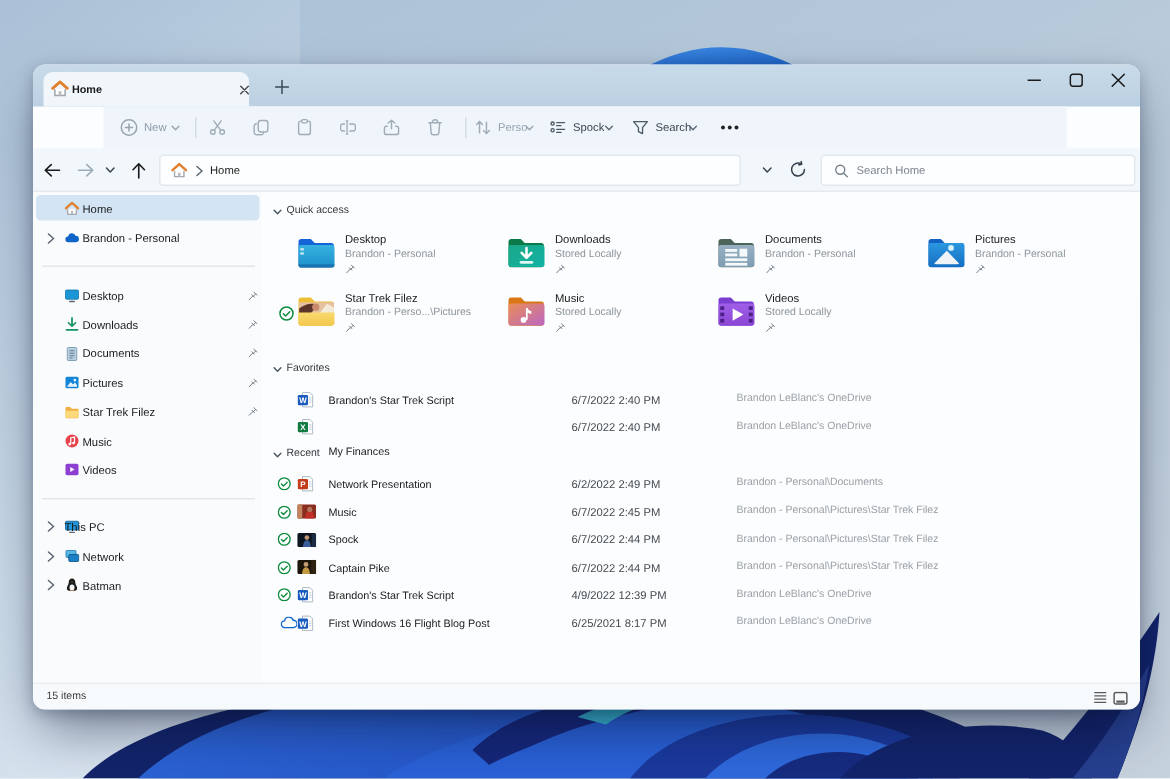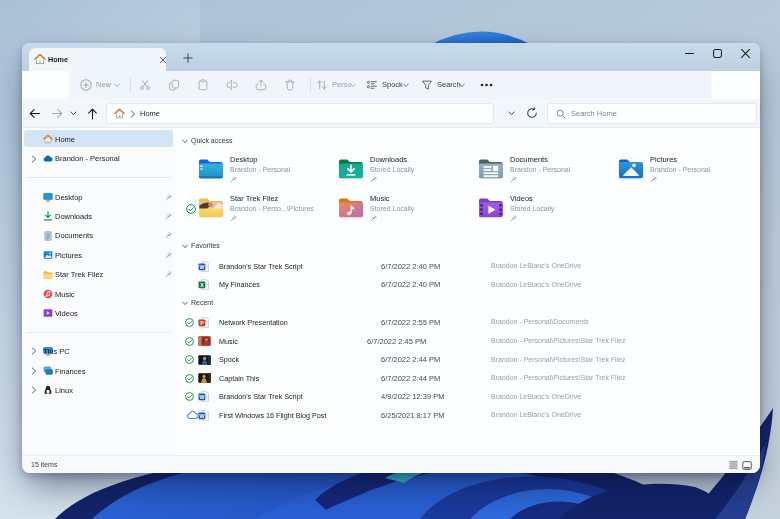--- a/index.html
+++ b/index.html
@@ -266,31 +266,31 @@
           <path d="M4.2,10.7 h3.6" stroke="#5b6570" stroke-width="1.1" stroke-linecap="round"></path>
         </svg>
 <span class="t" style="left:21px;top:218.5px;font-size:7.5px;color:#1b1b1b">This PC</span>
 <svg class="abs" style="left:9px;top:239px" width="6" height="8" viewBox="0 0 6 8">
           <path d="M1.3,1 L4.7,4 L1.3,7" fill="none" stroke="#5b6570" stroke-width="1" stroke-linecap="round" stroke-linejoin="round"></path>
         </svg>
 <svg class="abs" style="left:21px;top:238px" width="10" height="10" viewBox="0 0 12 12">
           <rect x="1.2" y="1.2" width="8" height="5.6" rx="0.8" fill="#55b7e6" stroke="#2a7db4" stroke-width="0.7"></rect>
           <rect x="3.4" y="4.4" width="8" height="5.6" rx="0.8" fill="#1a7fc4" stroke="#11598a" stroke-width="0.7"></rect>
         </svg>
-<span class="t" style="left:33px;top:238.5px;font-size:7.5px;color:#1b1b1b">Finances</span>
+<span class="t" style="left:33px;top:238.5px;font-size:7.5px;color:#1b1b1b">Network</span>
 <svg class="abs" style="left:9px;top:258px" width="6" height="8" viewBox="0 0 6 8">
           <path d="M1.3,1 L4.7,4 L1.3,7" fill="none" stroke="#5b6570" stroke-width="1" stroke-linecap="round" stroke-linejoin="round"></path>
         </svg>
 <svg class="abs" style="left:21px;top:257px" width="10" height="10" viewBox="0 0 12 12">
           <path d="M6,0.8 c-1.8,0 -2.6,1.4 -2.6,3 c0,1.2 -0.6,2.2 -1.2,3.4 c-0.5,1 -0.4,2.6 0.6,3.2 c0.8,0.5 1.8,0.2 3.2,0.2 c1.4,0 2.4,0.3 3.2,-0.2 c1,-0.6 1.1,-2.2 0.6,-3.2 c-0.6,-1.2 -1.2,-2.2 -1.2,-3.4 c0,-1.6 -0.8,-3 -2.6,-3 z" fill="#1b1b1b"></path>
           <ellipse cx="6" cy="8" rx="2" ry="2.4" fill="#f3f3f3"></ellipse>
           <path d="M4.2,10.4 h1.6 l-0.8,0.8 z M6.2,10.4 h1.6 l-0.8,0.8 z" fill="#e8a33d"></path>
           <path d="M5.4,3.4 l0.6,0.7 l0.6,-0.7 z" fill="#e8a33d"></path>
         </svg>
-<span class="t" style="left:33px;top:257.5px;font-size:7.5px;color:#1b1b1b">Linux</span>
+<span class="t" style="left:33px;top:257.5px;font-size:7.5px;color:#1b1b1b">Batman</span>
 </div>
 <div id="content">
 <svg class="abs" style="left:7px;top:11.0px" width="6" height="5" viewBox="0 0 8 6">
           <path d="M1,1.2 L4,4.4 L7,1.2" fill="none" stroke="#4a545e" stroke-width="1.2" stroke-linecap="round" stroke-linejoin="round"></path>
         </svg>
         <span class="t" style="left:16px;top:8.5px;font-size:7px;color:#33393f">Quick access</span>
 <svg class="abs" style="left:23px;top:29px" width="26" height="22" viewBox="0 0 26 22">
           <defs>
             <linearGradient id="deskf" x1="0" y1="0" x2="0" y2="1">
               <stop offset="0" stop-color="#36b2e0"></stop>
@@ -608,52 +608,52 @@
         </svg>
         <span class="t" style="left:44px;top:133.5px;font-size:7.2px;color:#1c1c1c">Brandon's Star Trek Script</span>
         <span class="t" style="left:206px;top:133.5px;font-size:7.5px;color:#454c52">6/7/2022 2:40 PM</span>
         <span class="t" style="left:316px;top:134px;font-size:7px;color:#9aa1a7">Brandon LeBlanc's OneDrive</span>
 <svg class="abs" style="left:23px;top:151.0px" width="11" height="11" viewBox="0 0 12 12">
           <path d="M4,0.8 h5.4 l2,2 v8.4 H4 z" fill="#fff" stroke="#a8b6c2" stroke-width="0.7"></path>
           <path d="M8.6,4.6 h2 M8.6,6.2 h2 M8.6,7.8 h2" stroke="#c3ccd4" stroke-width="0.7"></path>
           <rect x="0.6" y="2.6" width="7.4" height="7.4" rx="0.9" fill="#107c41"></rect>
           <text x="4.3" y="8.6" font-size="5.8" fill="#fff" font-family="Liberation Sans, sans-serif" font-weight="bold" text-anchor="middle">X</text>
         </svg>
-        <span class="t" style="left:44px;top:152.0px;font-size:7.2px;color:#1c1c1c">My Finances</span>
+        <span class="t" style="left:44px;top:168px;font-size:7.2px;color:#1c1c1c">My Finances</span>
         <span class="t" style="left:206px;top:152.0px;font-size:7.5px;color:#454c52">6/7/2022 2:40 PM</span>
         <span class="t" style="left:316px;top:152.5px;font-size:7px;color:#9aa1a7">Brandon LeBlanc's OneDrive</span>
 <svg class="abs" style="left:7px;top:173.0px" width="6" height="5" viewBox="0 0 8 6">
           <path d="M1,1.2 L4,4.4 L7,1.2" fill="none" stroke="#4a545e" stroke-width="1.2" stroke-linecap="round" stroke-linejoin="round"></path>
         </svg>
         <span class="t" style="left:16px;top:170.5px;font-size:7px;color:#33393f">Recent</span>
 <svg class="abs" style="left:10.3px;top:189.5px" width="9" height="9" viewBox="0 0 11 11">
           <circle cx="5.5" cy="5.5" r="4.8" fill="#fff" stroke="#0f8b40" stroke-width="1.1"></circle>
           <path d="M3.2,5.7 L4.8,7.3 L7.9,4.2" fill="none" stroke="#0f8b40" stroke-width="1.1" stroke-linecap="round" stroke-linejoin="round"></path>
         </svg>
         <svg class="abs" style="left:23px;top:188.5px" width="11" height="11" viewBox="0 0 12 12">
           <path d="M4,0.8 h5.4 l2,2 v8.4 H4 z" fill="#fff" stroke="#a8b6c2" stroke-width="0.7"></path>
           <path d="M8.6,4.6 h2 M8.6,6.2 h2 M8.6,7.8 h2" stroke="#c3ccd4" stroke-width="0.7"></path>
           <rect x="0.6" y="2.6" width="7.4" height="7.4" rx="0.9" fill="#c43e1c"></rect>
           <text x="4.3" y="8.6" font-size="5.8" fill="#fff" font-family="Liberation Sans, sans-serif" font-weight="bold" text-anchor="middle">P</text>
         </svg>
         <span class="t" style="left:44px;top:189.5px;font-size:7.2px;color:#1c1c1c">Network Presentation</span>
-        <span class="t" style="left:206px;top:189.5px;font-size:7.5px;color:#454c52">6/7/2022 2:55 PM</span>
+        <span class="t" style="left:206px;top:189.5px;font-size:7.5px;color:#454c52">6/2/2022 2:49 PM</span>
         <span class="t" style="left:316px;top:190px;font-size:7px;color:#9aa1a7">Brandon - Personal\Documents</span>
 <svg class="abs" style="left:10.3px;top:208.5px" width="9" height="9" viewBox="0 0 11 11">
           <circle cx="5.5" cy="5.5" r="4.8" fill="#fff" stroke="#0f8b40" stroke-width="1.1"></circle>
           <path d="M3.2,5.7 L4.8,7.3 L7.9,4.2" fill="none" stroke="#0f8b40" stroke-width="1.1" stroke-linecap="round" stroke-linejoin="round"></path>
         </svg>
         <svg class="abs" style="left:23px;top:208px" width="13" height="10" viewBox="0 0 13 10">
           <rect x="0.3" y="0.3" width="12.4" height="9.4" rx="1" fill="#8a2c20"></rect>
           <rect x="0.3" y="0.3" width="3.2" height="9.4" fill="#c2845c"></rect>
           <path d="M5.5,9.7 c0,-3.4 1.4,-5 3,-5 c1.6,0 3,1.6 3,5 z" fill="#c03028"></path>
           <circle cx="8.5" cy="3.6" r="1.7" fill="#b5755a"></circle>
         </svg>
         <span class="t" style="left:44px;top:208.5px;font-size:7.2px;color:#1c1c1c">Music</span>
-        <span class="t" style="left:192px;top:208.5px;font-size:7.5px;color:#454c52">6/7/2022 2:45 PM</span>
+        <span class="t" style="left:206px;top:208.5px;font-size:7.5px;color:#454c52">6/7/2022 2:45 PM</span>
         <span class="t" style="left:316px;top:209px;font-size:7px;color:#9aa1a7">Brandon - Personal\Pictures\Star Trek Filez</span>
 <svg class="abs" style="left:10.3px;top:227.0px" width="9" height="9" viewBox="0 0 11 11">
           <circle cx="5.5" cy="5.5" r="4.8" fill="#fff" stroke="#0f8b40" stroke-width="1.1"></circle>
           <path d="M3.2,5.7 L4.8,7.3 L7.9,4.2" fill="none" stroke="#0f8b40" stroke-width="1.1" stroke-linecap="round" stroke-linejoin="round"></path>
         </svg>
         <svg class="abs" style="left:23px;top:226.5px" width="13" height="10" viewBox="0 0 13 10">
           <rect x="0.3" y="0.3" width="12.4" height="9.4" rx="1" fill="#0d1520"></rect>
           <path d="M4,9.7 c0,-3 1.2,-4.6 2.6,-4.6 c1.4,0 2.6,1.6 2.6,4.6 z" fill="#3a5e98"></path>
           <circle cx="6.6" cy="3.4" r="1.6" fill="#bd9372"></circle>
           <rect x="9.8" y="1" width="2.9" height="8.7" fill="#1c2c42"></rect>
@@ -664,21 +664,21 @@
 <svg class="abs" style="left:10.3px;top:245.5px" width="9" height="9" viewBox="0 0 11 11">
           <circle cx="5.5" cy="5.5" r="4.8" fill="#fff" stroke="#0f8b40" stroke-width="1.1"></circle>
           <path d="M3.2,5.7 L4.8,7.3 L7.9,4.2" fill="none" stroke="#0f8b40" stroke-width="1.1" stroke-linecap="round" stroke-linejoin="round"></path>
         </svg>
         <svg class="abs" style="left:23px;top:245px" width="13" height="10" viewBox="0 0 13 10">
           <rect x="0.3" y="0.3" width="12.4" height="9.4" rx="1" fill="#1c150c"></rect>
           <path d="M3.4,9.7 c0,-3 1.2,-4.6 2.6,-4.6 c1.4,0 2.6,1.6 2.6,4.6 z" fill="#c29a40"></path>
           <circle cx="6" cy="3.3" r="1.6" fill="#c59c74"></circle>
           <rect x="9.4" y="0.3" width="3.3" height="9.4" fill="#2e2210"></rect>
         </svg>
-        <span class="t" style="left:44px;top:245.5px;font-size:7.2px;color:#1c1c1c">Captain This</span>
+        <span class="t" style="left:44px;top:245.5px;font-size:7.2px;color:#1c1c1c">Captain Pike</span>
         <span class="t" style="left:206px;top:245.5px;font-size:7.5px;color:#454c52">6/7/2022 2:44 PM</span>
         <span class="t" style="left:316px;top:246px;font-size:7px;color:#9aa1a7">Brandon - Personal\Pictures\Star Trek Filez</span>
 <svg class="abs" style="left:10.3px;top:264.0px" width="9" height="9" viewBox="0 0 11 11">
           <circle cx="5.5" cy="5.5" r="4.8" fill="#fff" stroke="#0f8b40" stroke-width="1.1"></circle>
           <path d="M3.2,5.7 L4.8,7.3 L7.9,4.2" fill="none" stroke="#0f8b40" stroke-width="1.1" stroke-linecap="round" stroke-linejoin="round"></path>
         </svg>
         <svg class="abs" style="left:23px;top:263.0px" width="11" height="11" viewBox="0 0 12 12">
           <path d="M4,0.8 h5.4 l2,2 v8.4 H4 z" fill="#fff" stroke="#a8b6c2" stroke-width="0.7"></path>
           <path d="M8.6,4.6 h2 M8.6,6.2 h2 M8.6,7.8 h2" stroke="#c3ccd4" stroke-width="0.7"></path>
           <rect x="0.6" y="2.6" width="7.4" height="7.4" rx="0.9" fill="#185abd"></rect>

